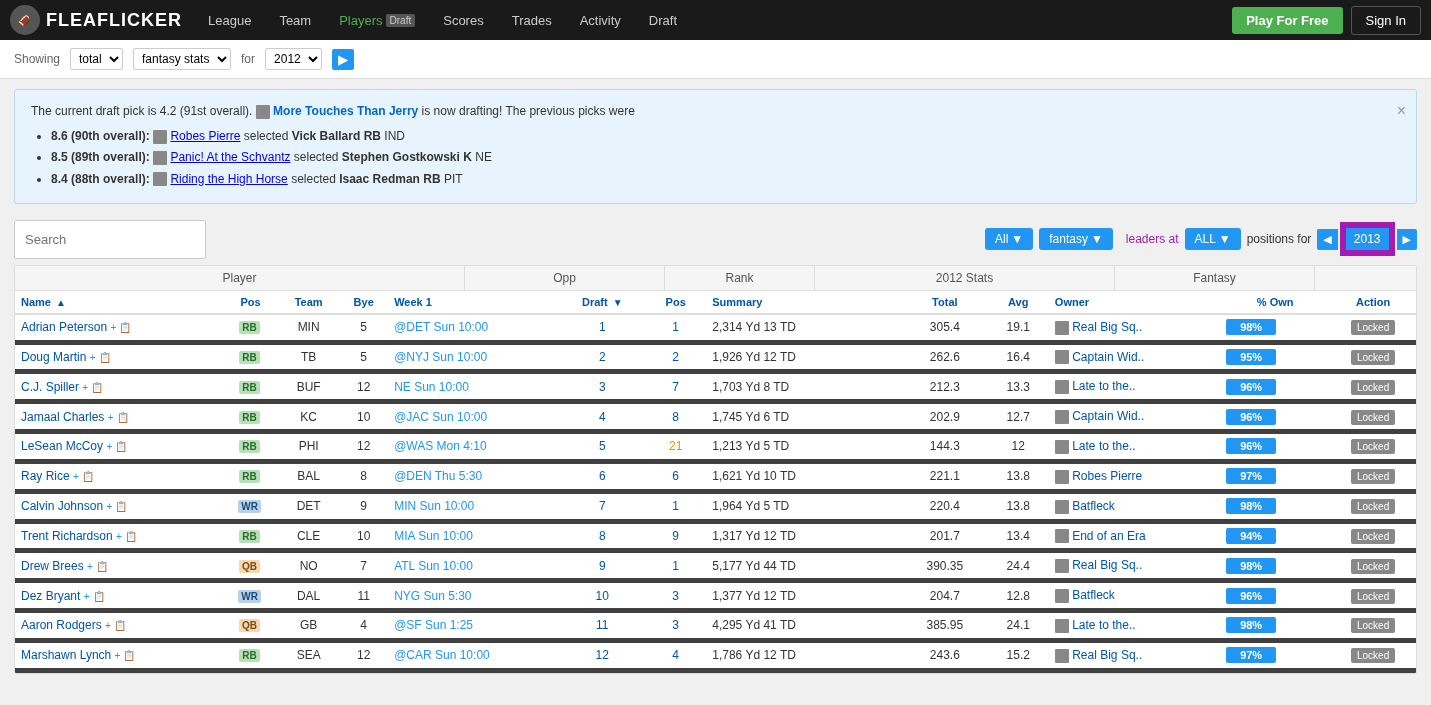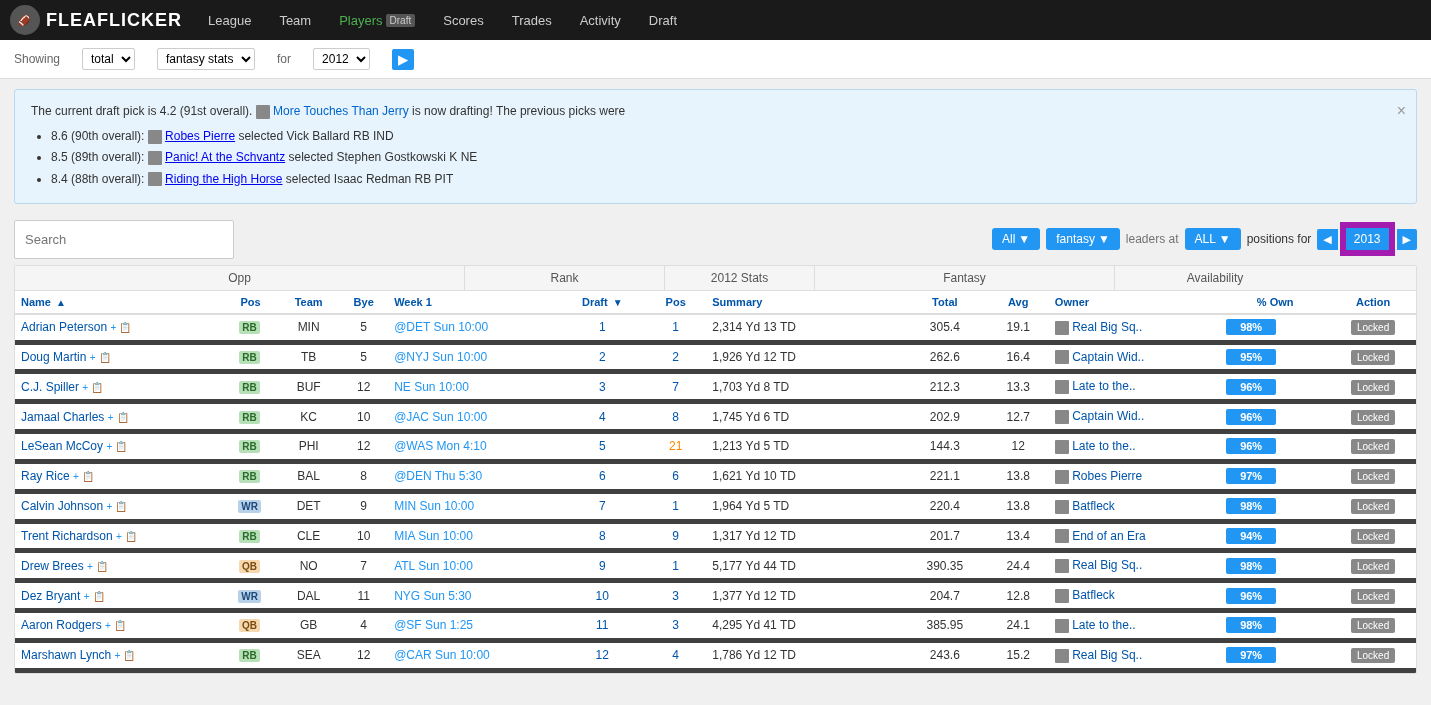--- a/index.html
+++ b/index.html
@@ -72,21 +72,21 @@
       background: white;
       padding: 8px 14px;
       border-bottom: 1px solid #ddd;
       display: flex;
       align-items: center;
       justify-content: space-between;
     }
     .breadcrumb { font-size: 13px; color: #333; }
     .breadcrumb a { color: #0066cc; text-decoration: none; }
     .page-title { font-size: 18px; font-weight: bold; color: #333; }
-    .showing-controls { display: flex; align-items: center; gap: 22px; font-size: 12px; color: #666; }
+    .showing-controls { display: flex; align-items: center; gap: 10px; font-size: 12px; color: #666; }
     .showing-controls select, .small-select {
       border: 1px solid #ccc;
       padding: 2px 4px;
       border-radius: 2px;
       font-size: 12px;
       background: white;
     }
 
     
     .draft-notice {
@@ -96,52 +96,52 @@
       padding: 12px 16px;
       border-radius: 3px;
       position: relative;
       font-size: 12px;
       line-height: 1.6;
     }
     .draft-notice .close-btn {
       position: absolute; top: 8px; right: 10px;
       color: #999; cursor: pointer; font-size: 16px;
     }
-    .draft-notice .bold { font-weight: normal; }
+    .draft-notice .bold { font-weight: bold; }
     .draft-notice .link { color: #0066cc; }
     .draft-notice ul { margin-left: 20px; margin-top: 6px; }
     .draft-notice li { margin-bottom: 2px; }
 
     
     .controls-bar {
       display: flex;
       align-items: center;
       padding: 6px 14px;
       gap: 6px;
     }
     .search-input {
       border: 1px solid #ccc;
       padding: 11px 10px;
-      width: 220px;
+      width: 192px;
       border-radius: 2px;
       font-size: 13px;
       background: white;
     }
     .spacer { flex: 1; }
     .filter-btn {
       background: #2196f3;
       color: white;
       border: none;
       padding: 4px 10px;
       border-radius: 3px;
       cursor: pointer;
       font-size: 12px;
       display: flex; align-items: center; gap: 3px;
     }
-    .leaders-text { font-size: 12px; color: #737373; }
+    .leaders-text { font-size: 12px; color: #a21caf; margin-left: 7px; }
     .all-select {
       background: #2196f3;
       color: white;
       border: none;
       padding: 4px 10px;
       border-radius: 3px;
       font-size: 12px;
       cursor: pointer;
     }
     .positions-text { font-size: 12px; color: #333; }
@@ -258,20 +258,24 @@
     <div class="logo-icon">🏈</div>
     <span class="logo-text">FLEAFLICKER</span>
   </div>
   <a class="nav-link">League</a>
   <a class="nav-link">Team</a>
   <a class="nav-link active">Players<span class="draft-badge">Draft</span></a>
   <a class="nav-link">Scores</a>
   <a class="nav-link">Trades</a>
   <a class="nav-link">Activity</a>
   <a class="nav-link">Draft</a>
+  <div class="nav-right">
+    <button class="play-btn">Play For Free</button>
+    <button class="signin-btn">Sign In</button>
+  </div>
 </nav>
 
 <div class="breadcrumb-bar">
   <div class="showing-controls">
     <span>Showing</span>
     <select class="small-select">
       <option>total</option>
     </select>
     <select class="small-select">
       <option>fantasy stats</option>
@@ -338,20 +342,21 @@
   <div class="year-nav">
     <button class="year-btn" style="border-radius:2px 0 0 2px;">◀</button>
     <button class="year-select">2013</button>
     <button class="year-btn" style="border-radius:0 2px 2px 0;">▶</button>
   </div>
 </div>
 
 <div class="player-table">
 
   <div class="table-section-header">
+    <div class="section-cell">Player</div>
     <div class="section-cell">Opp</div>
     <div class="section-cell">Rank</div>
     <div class="section-cell">2012 Stats</div>
     <div class="section-cell">Fantasy</div>
     <div class="section-cell">Availability</div>
   </div>
 
   <table>
     <thead>
       <tr>

